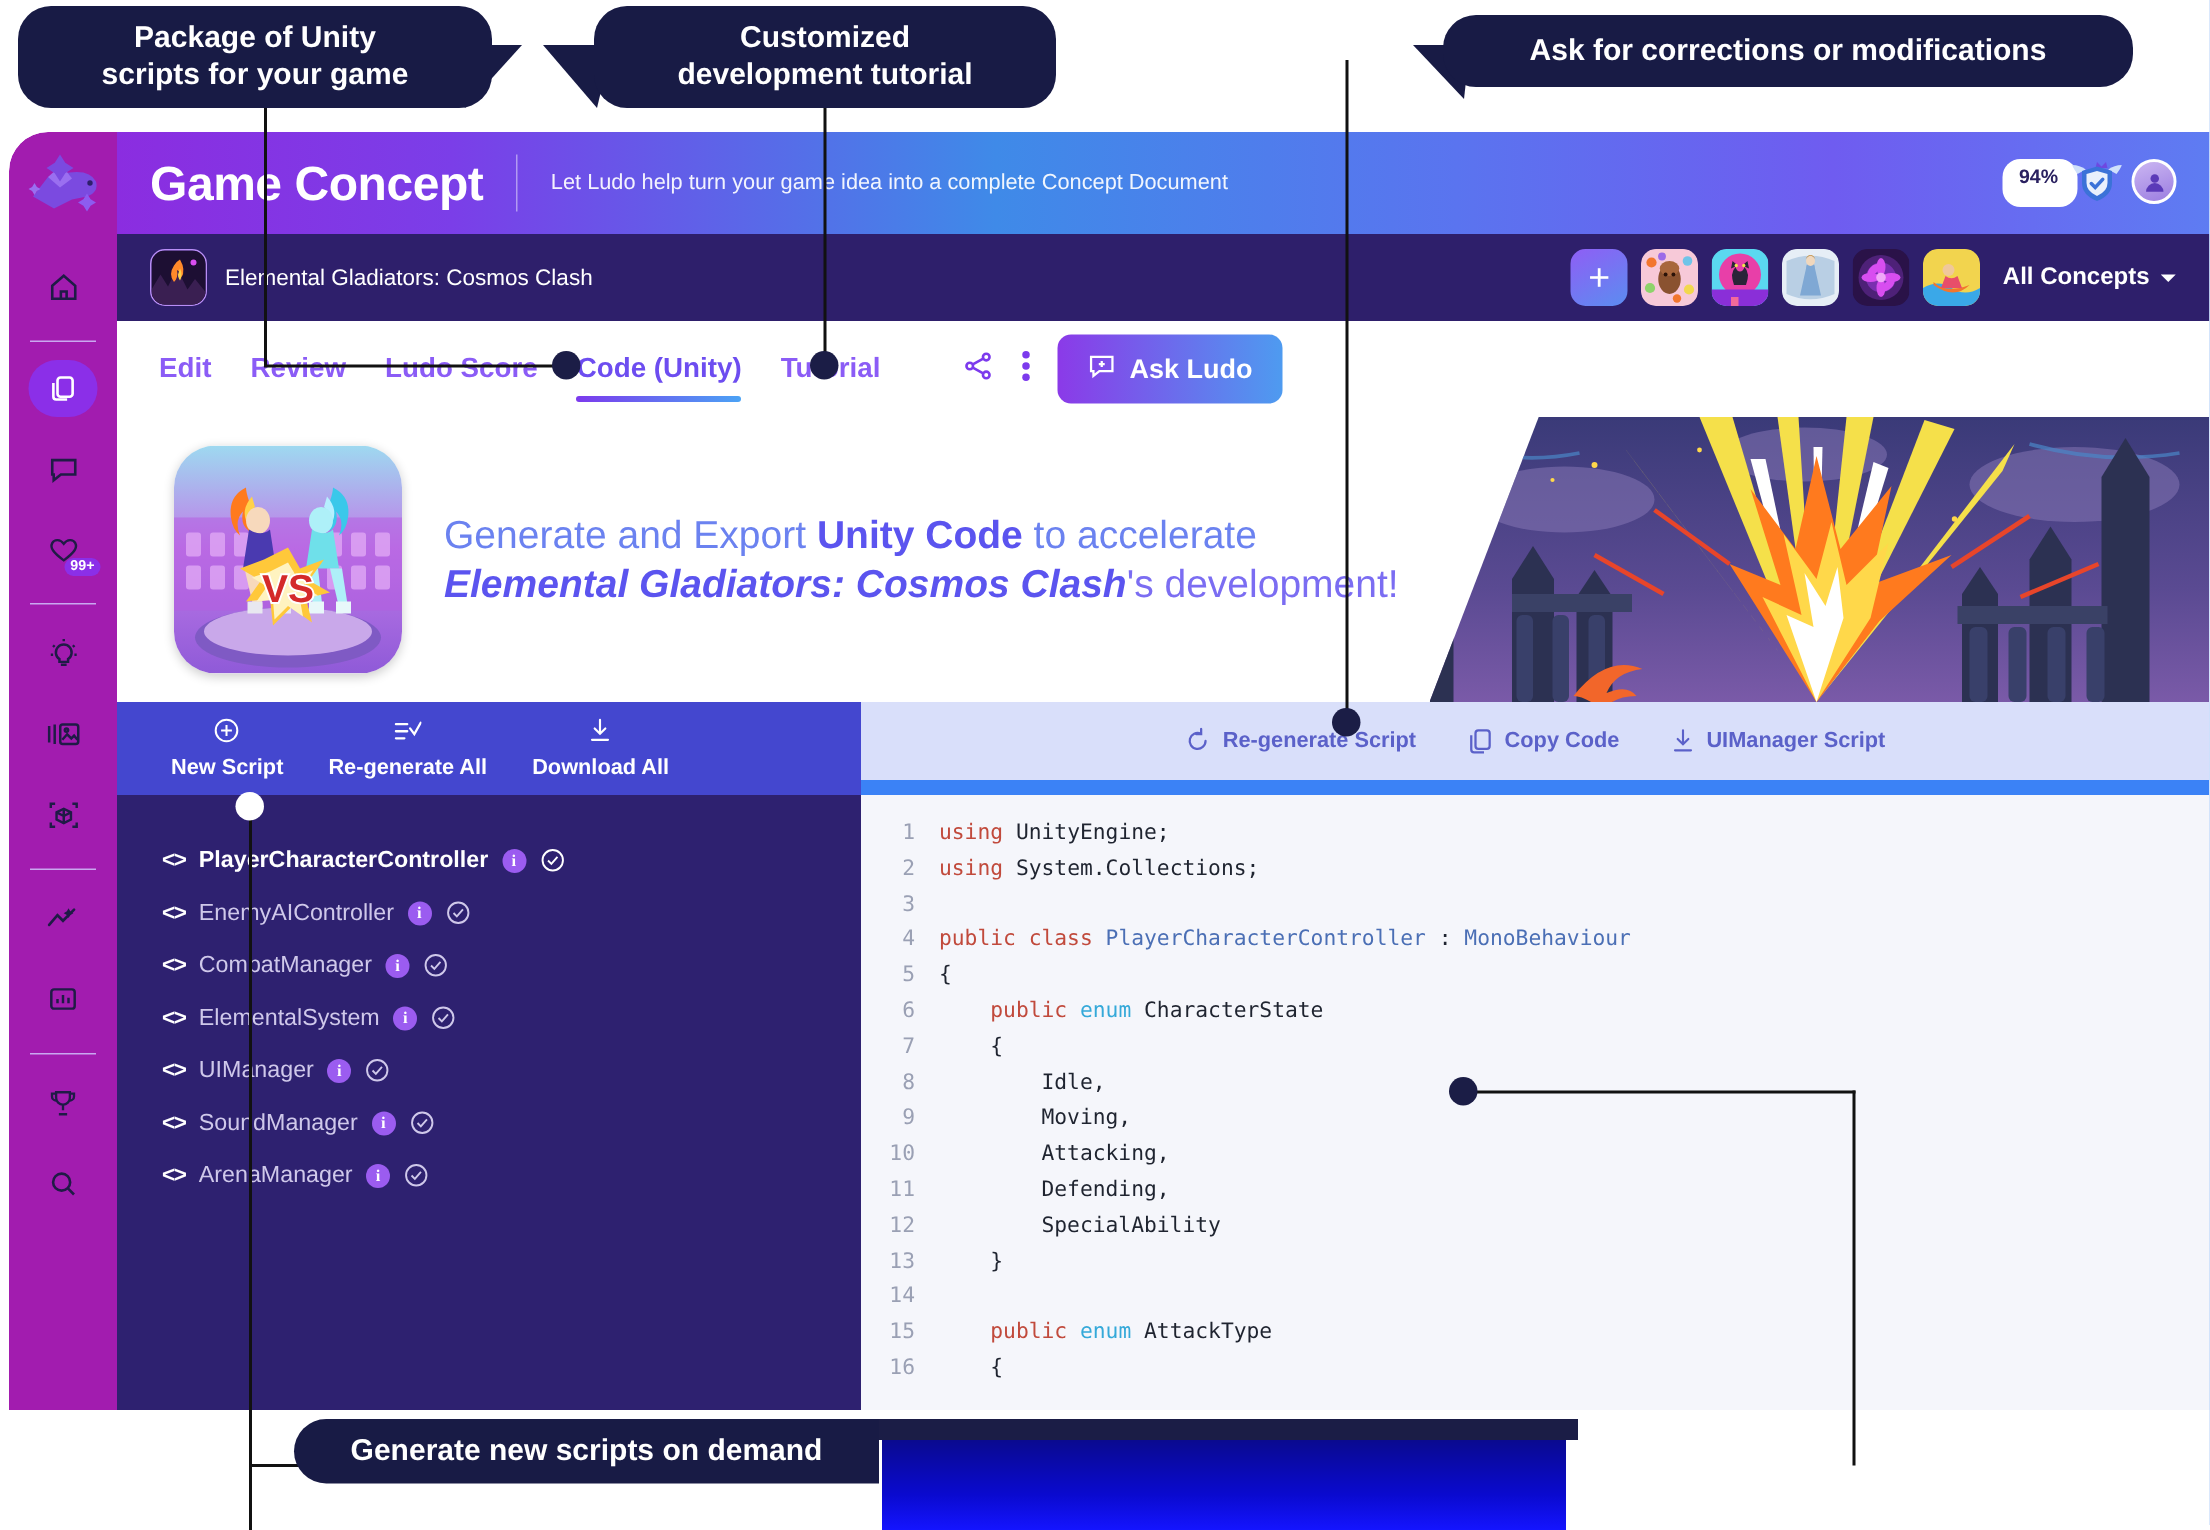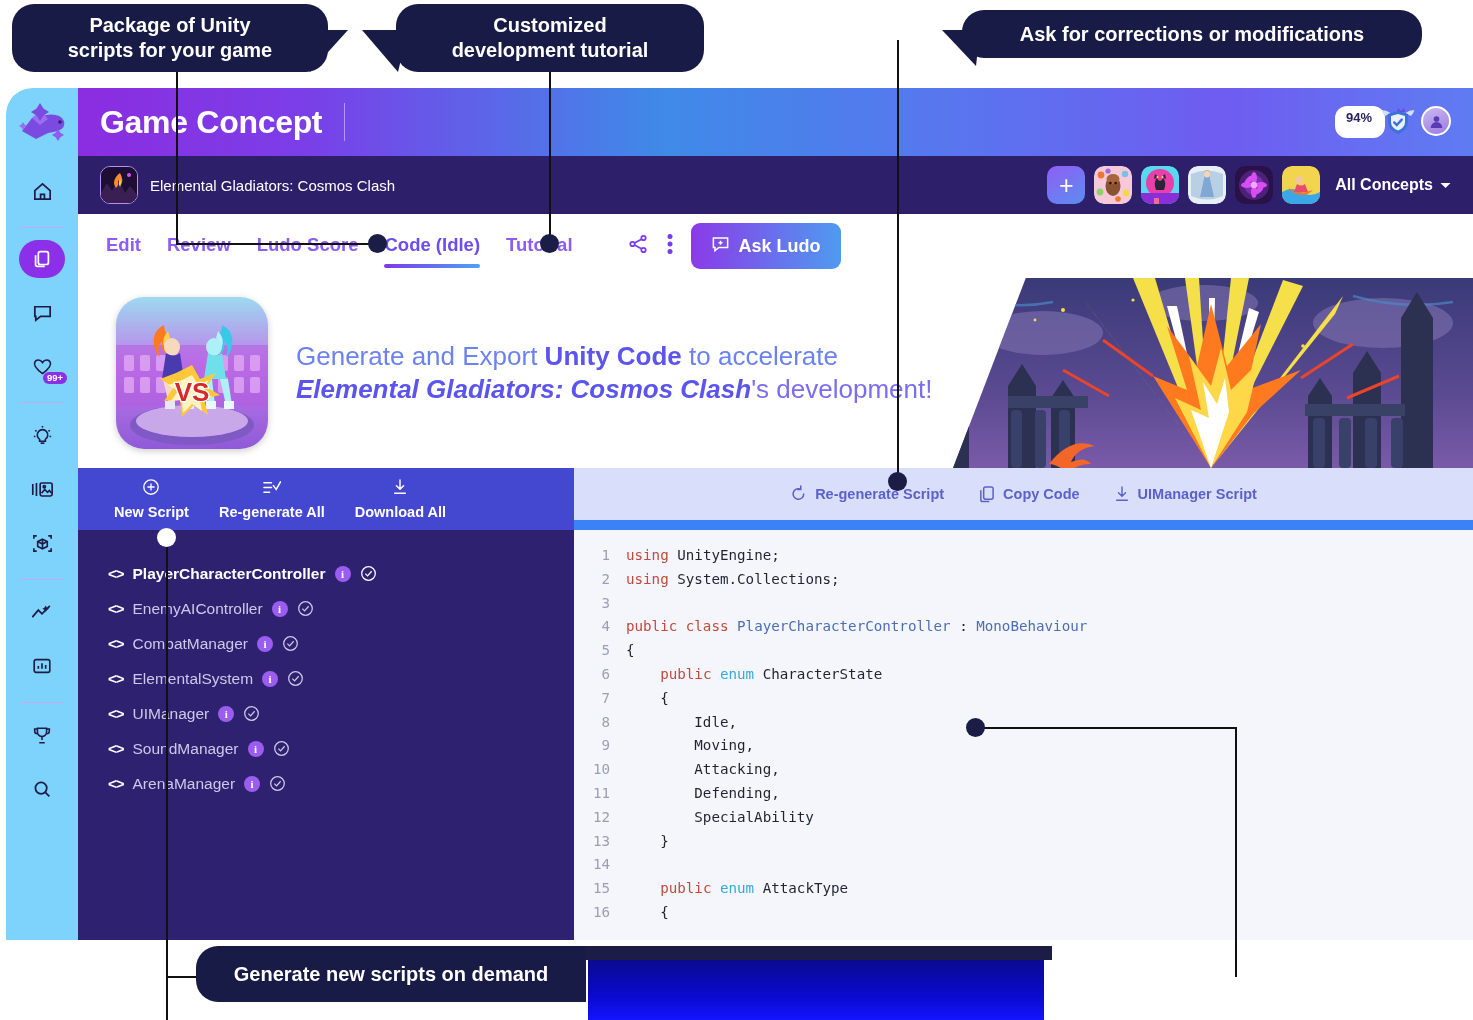--- a/index.html
+++ b/index.html
@@ -16,21 +16,21 @@
     position: absolute; left: 6px; top: 88px;
     width: 1467px; height: 852px;
     border-radius: 26px 0 0 0;
     overflow: hidden;
     background: #ffffff;
   }
 
   
   .rail {
     position: absolute; left: 0; top: 0; width: 72px; height: 852px;
-    background: #7dd3fc;
+    background: #a21caf;
     border-radius: 26px 0 0 0;
     display: flex; flex-direction: column; align-items: center;
     padding-top: 8px;
   }
   .rail-logo { width: 56px; height: 56px; margin-bottom: 12px; display:flex;align-items:center;justify-content:center;}
   .rail-icon {
     width: 46px; height: 40px; margin: 7px 0;
     display: flex; align-items: center; justify-content: center;
     color: #1f1b46; position: relative; border-radius: 20px;
     cursor: pointer;
@@ -279,20 +279,21 @@
             <path d="M15.6 15.6 L20 20"></path>
         </svg>
       </div>
     </div>
 
     <div class="main">
 
       <div class="hdr">
         <div class="hdr-title">Game Concept</div>
         <div class="hdr-div"></div>
+        <div class="hdr-sub">Let Ludo help turn your game idea into a complete Concept Document</div>
         <div class="hdr-right">
           <div class="pct-pill">94%</div>
           <div class="shield">
             <svg width="34" height="32" viewBox="0 0 34 32">
               <path d="M4 10 q-3-4-3.5-6 q5 0 9 3 Z" fill="#cfe0fb"></path>
               <path d="M30 10 q3-4 3.5-6 q-5 0-9 3 Z" fill="#cfe0fb"></path>
               <path d="M17 2 l3 3 3-3 1 4 h-8 Z" fill="#6e48e0"></path>
               <path d="M17 5 L27 8 v8 q0 8-10 12 Q7 24 7 16 V8 Z" fill="#3b72d8"></path>
               <path d="M17 8 L24 10 v6 q0 5.6-7 8.6 Q10 21.6 10 16 v-6 Z" fill="#e9f0fc"></path>
               <path d="M13.2 16.4 l2.6 2.6 5-5.4" stroke="#3b72d8" stroke-width="2.4" fill="none" stroke-linecap="round"></path>
@@ -394,21 +395,21 @@
                 <path d="M0.5 1 L5.5 6 L10.5 1 Z" fill="#fff"></path>
               </svg>
           </div>
         </div>
       </div>
 
       <div class="tabs-row">
         <div class="tab">Edit</div>
         <div class="tab">Review</div>
         <div class="tab">Ludo Score</div>
-        <div class="tab active">Code (Idle)</div>
+        <div class="tab active">Code (Unity)</div>
         <div class="tab">Tutorial</div>
 
         <div class="tabs-actions">
           <span>
             <svg width="22" height="22" viewBox="0 0 24 24" fill="none" stroke="#7c3aed" stroke-width="1.9">
               <circle cx="18" cy="5.5" r="2.4"></circle>
                 <circle cx="6" cy="12" r="2.4"></circle>
                 <circle cx="18" cy="18.5" r="2.4"></circle>
               <path d="M8.2 10.8 L15.8 6.7M8.2 13.2 L15.8 17.3"></path>
             </svg>
@@ -727,16 +728,16 @@
   </svg>
 
   <div class="callout" style="left:962px; top:10px; width:460px; height:48px;">Ask for corrections or modifications</div>
   <svg class="lead" style="left:920px; top:30px; width:60px; height:36px; background:none;" viewBox="0 0 60 36">
     <path d="M60 0 H22 L56 36 Z" fill="#181b45"></path>
   </svg>
 
   <div class="botbox-shade" style="left:580px; top:946px; width:472px; height:14px;"></div>
   <div class="botbox" style="left:588px; top:958px; width:456px; height:62px;"></div>
 
-  <div class="callout" style="left:196px; top:946px; width:390px; height:56px; border-radius:22px 0 0 22px;">Generate new scripts on demand</div>
+  <div class="callout" style="left:196px; top:946px; width:390px; height:43px; border-radius:22px 0 0 22px;">Generate new scripts on demand</div>
 
 
 </div>
 
 </body></html>

